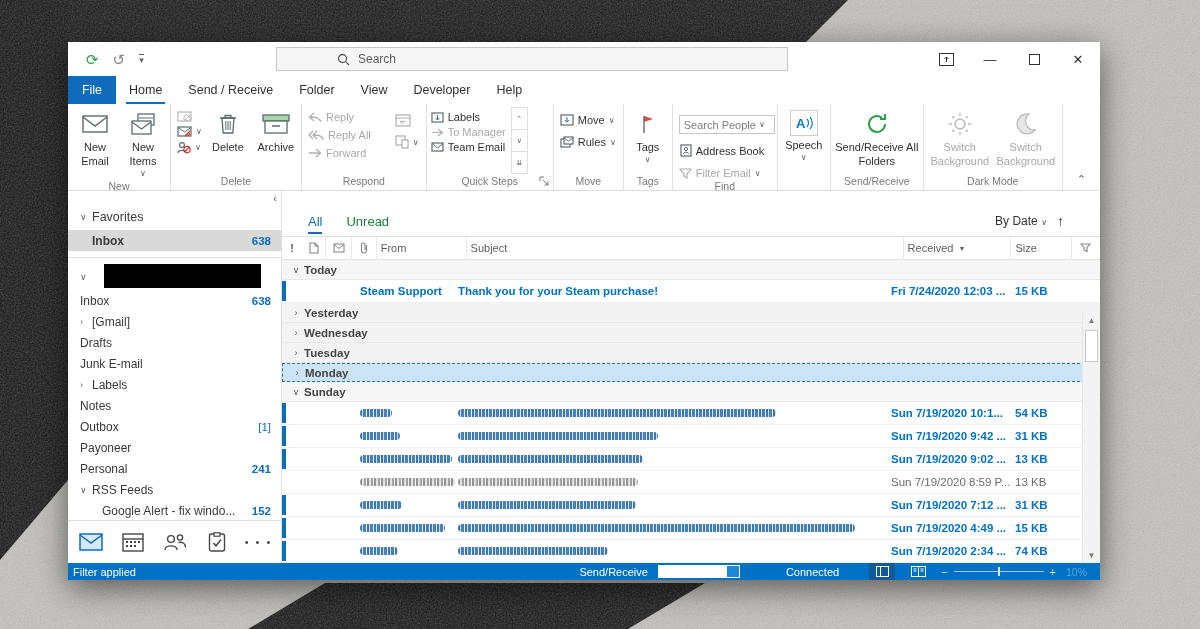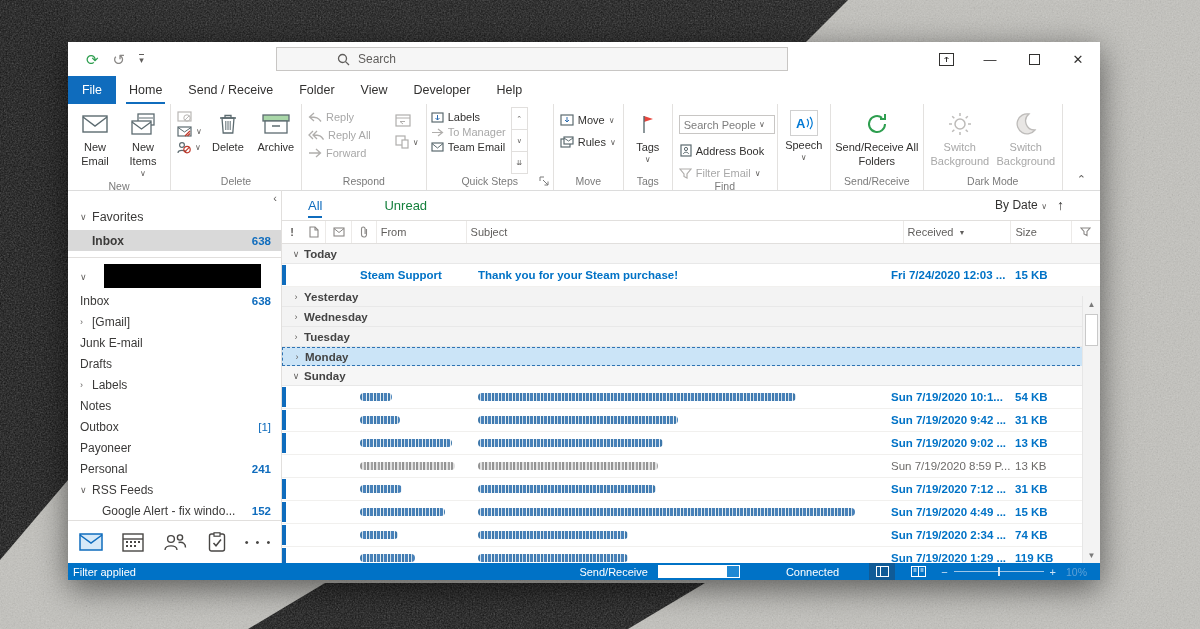--- a/index.html
+++ b/index.html
@@ -54,38 +54,38 @@
   .sbrow .chev{width:12px;color:#605e5c;font-size:9px;flex:0 0 12px;}
   .sbrow .lbl{padding-left:0;white-space:nowrap;overflow:hidden;text-overflow:ellipsis;}
   .indent1{padding-left:24px;}
   .indent2{padding-left:34px;}
   .sb-divider{border-top:1px solid #e1dfdd;margin:6px 0 6px 0;}
   .blackbar{height:24px;background:#000;margin:2px 10px 4px 12px;flex:1;}
   #navbar{height:42px;border-top:1px solid #e1dfdd;display:flex;align-items:center;gap:9px;padding:0 6px;}
   .navic{width:34px;height:30px;display:flex;align-items:center;justify-content:center;}
   
   #list{flex:1;position:relative;display:flex;flex-direction:column;min-width:0;}
-  #list-tabsrow{height:30px;display:flex;align-items:center;padding:0 10px 0 26px;gap:38px;}
+  #list-tabsrow{height:30px;display:flex;align-items:center;padding:16px 10px 0 26px;}
   .ltab{font-size:13px;margin-right:24px;position:relative;color:#15803d;}
   .ltab.active{color:#0f6cbd;}
   .ltab.active:after{content:"";position:absolute;left:0;right:0;bottom:-5px;border-bottom:2px solid #0f6cbd;}
   .sortarea{margin-left:auto;display:flex;align-items:center;gap:10px;color:#323130;font-size:12px;padding-right:26px;}
   #colhdr{height:22px;border-top:1px solid #e1dfdd;border-bottom:1px solid #e1dfdd;display:flex;align-items:center;font-size:11px;color:#605e5c;position:relative;}
   .colcell{display:flex;align-items:center;height:100%;padding:0 4px;border-right:1px solid #eceae8;white-space:nowrap;}
   .rowsarea{flex:1;position:relative;overflow:hidden;}
   .grouphdr{height:19px;background:#f3f3f3;border-bottom:1px solid #e8e8e8;display:flex;align-items:center;font-size:11.5px;font-weight:bold;color:#444;}
   .grouphdr .gchev{width:16px;text-align:center;font-size:9px;color:#605e5c;font-weight:normal;margin-left:6px;}
   .grouphdr.expanded{background:#f6f6f6;}
   .grouphdr.selected{background:#cbe4f7;border:1px dashed #2f73b2;height:17px;}
   .mailrow{height:22px;display:flex;align-items:center;position:relative;border-bottom:1px solid #f1f0ee;font-size:11.5px;}
   .mailrow.unread{color:#0072c6;font-weight:bold;}
   .mailrow.read{color:#6d6b69;}
   .unreadbar{position:absolute;left:0;top:1px;bottom:1px;width:4px;background:#0f6cbd;}
   .fromcell{position:absolute;left:78px;width:95px;display:flex;align-items:center;}
-  .subjcell{position:absolute;left:176px;right:245px;display:flex;align-items:center;overflow:hidden;margin-left:20px;}
+  .subjcell{position:absolute;left:176px;right:245px;display:flex;align-items:center;overflow:hidden;}
   .recvcell{position:absolute;left:609px;width:122px;white-space:nowrap;overflow:hidden;}
   .sizecell{position:absolute;left:733px;width:56px;white-space:nowrap;}
   .previewline{position:absolute;left:176px;top:16px;}
   .scrib{height:8px;border-radius:4px;background:repeating-linear-gradient(90deg,#2e6da4 0 2px,rgba(46,109,164,.25) 2px 3px,#3a78b5 3px 6px,rgba(46,109,164,.12) 6px 7px);filter:blur(.6px);opacity:.92;}
   .scrib.gray{background:repeating-linear-gradient(90deg,#8a8a8a 0 2px,rgba(125,125,125,.25) 2px 4px,#9b9b9b 4px 6px,rgba(125,125,125,.1) 6px 7px);}
   .scrib.faint{height:5px;opacity:.30;background:repeating-linear-gradient(90deg,#9aa4ab 0 3px,rgba(150,160,170,.2) 3px 5px,#aab2b8 5px 8px);filter:blur(.5px);}
   
   #vscroll{position:absolute;top:52px;right:0;bottom:0;width:17px;background:#f3f3f3;border-left:1px solid #e6e6e6;display:flex;flex-direction:column;align-items:center;}
   #vscroll .sarrow{height:16px;display:flex;align-items:center;justify-content:center;font-size:8px;color:#7a7a7a;width:100%;}
   #vscroll .sthumb{width:11px;height:30px;background:#fff;border:1px solid #c9c9c9;margin-top:2px;}
@@ -479,24 +479,24 @@
         </div>
         <div class="sbrow">
           <span class="lbl indent1">Inbox</span>
           <span class="cnt bold">638</span>
         </div>
         <div class="sbrow">
           <span class="chev">›</span>
           <span class="lbl">[Gmail]</span>
         </div>
         <div class="sbrow">
+          <span class="lbl indent1">Drafts</span>
+        </div>
+        <div class="sbrow">
           <span class="lbl indent1">Junk E-mail</span>
-        </div>
-        <div class="sbrow">
-          <span class="lbl indent1">Drafts</span>
         </div>
         <div class="sbrow">
           <span class="chev">›</span>
           <span class="lbl">Labels</span>
         </div>
         <div class="sbrow">
           <span class="lbl indent1">Notes</span>
         </div>
         <div class="sbrow">
           <span class="lbl indent1">Outbox</span>

